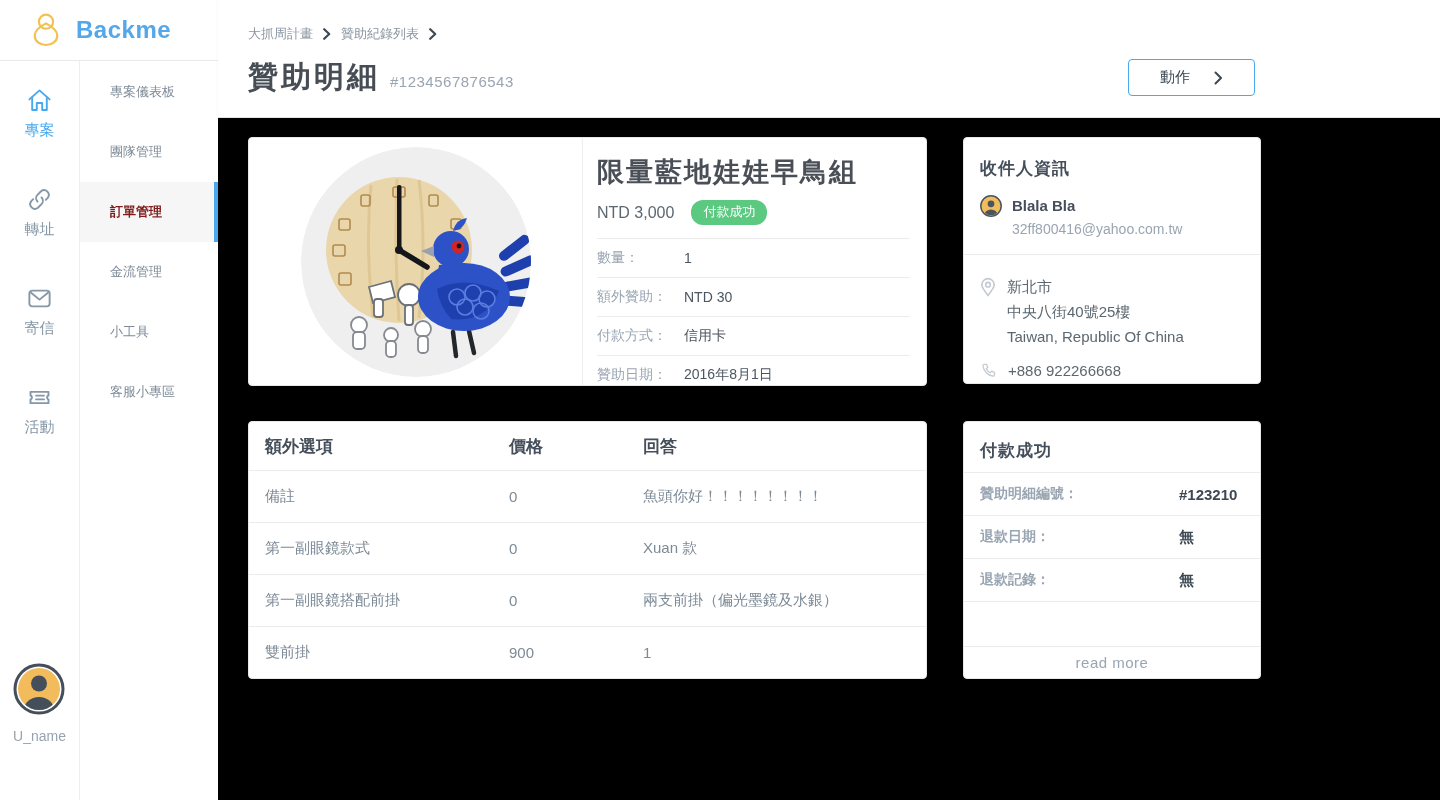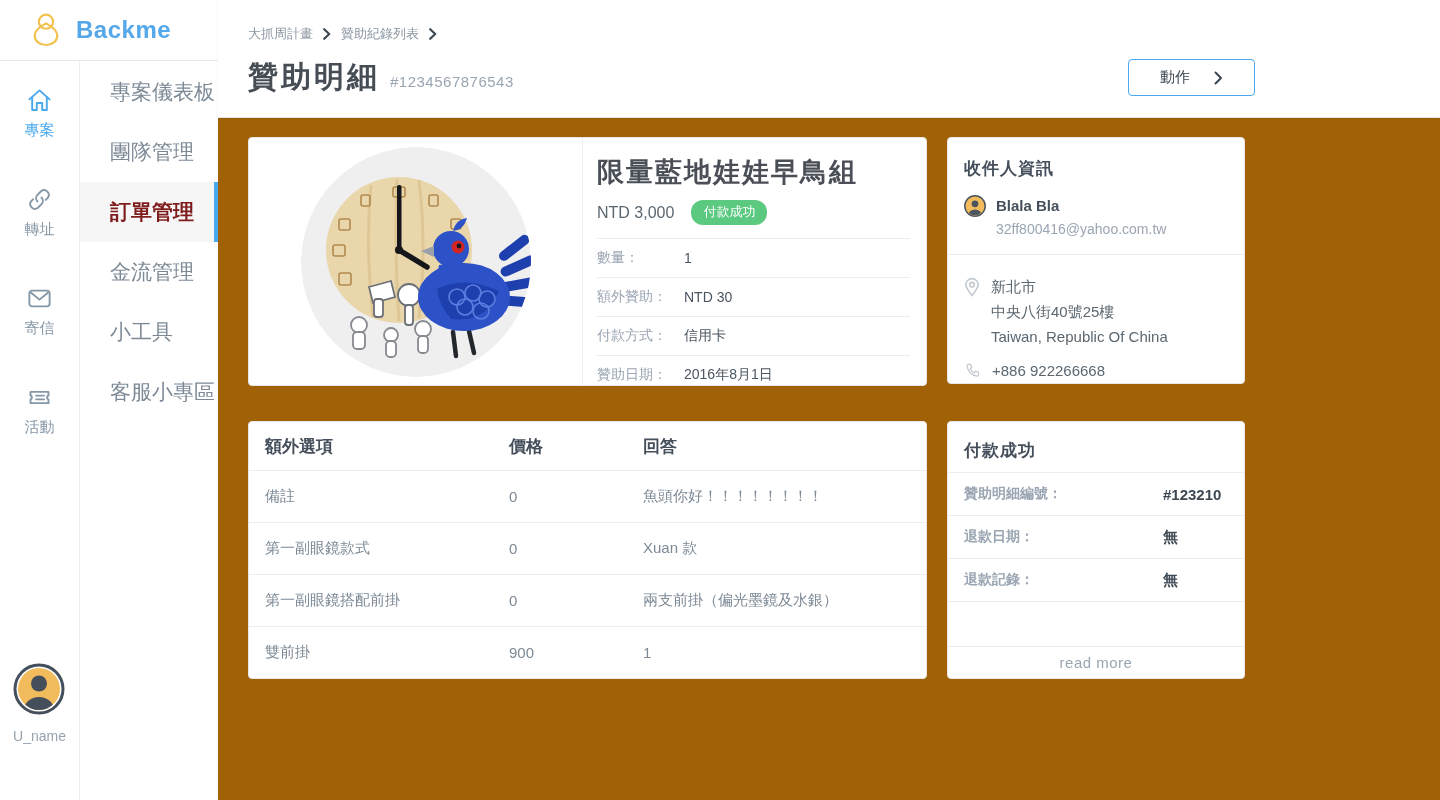--- a/index.html
+++ b/index.html
@@ -19,36 +19,36 @@
 
   .rail { width:80px; flex:none; border-right:1px solid #ededed; display:flex; flex-direction:column; align-items:center; padding-top:24px; }
   .rail-item { width:92px; margin-bottom:42px; display:flex; flex-direction:column; align-items:center; gap:7px; color:#8697a6; font-size:15px; cursor:pointer; position:relative; padding:2px 0; }
   .rail-item.active { color:#4aa9ee; }
   .rail-item.active::before { content:""; position:absolute; left:0; top:-3px; bottom:-3px; width:4px; background:#4aa9ee; }
   .rail-item svg { display:block; }
   .rail-user { margin-top:auto; padding-bottom:56px; display:flex; flex-direction:column; align-items:flex-start; gap:13px; color:#98a3ae; font-size:14px; }
   .rail-avatar { cursor:pointer; }
 
   .menu { flex:1; padding-top:1px; }
-  .menu-item { height:60px; display:flex; align-items:center; padding-left:30px; color:#7d8a96; font-size:21px; cursor:pointer; position:relative; }
+  .menu-item { height:60px; display:flex; align-items:center; padding-left:30px; color:#7d8a96; font-size:13px; cursor:pointer; position:relative; }
   .menu-item.active { background:#f6f6f7; color:#7f1d1d; font-weight:bold; }
   .menu-item.active::after { content:""; position:absolute; right:0; top:0; bottom:0; width:4px; background:#4aa9ee; }
 
   
   .main { flex:1; display:flex; flex-direction:column; min-width:0; }
   .page-header { height:118px; flex:none; background:#fff; border-bottom:1px solid #e3e3e4; box-shadow:0 1px 3px rgba(0,0,0,.05); padding:0 30px; position:relative; z-index:2; }
   .breadcrumb { padding-top:25px; display:flex; align-items:center; gap:10px; font-size:13px; color:#8a95a1; }
   .crumb { cursor:pointer; }
   .title-row { margin-top:14px; display:flex; align-items:center; justify-content:space-between; padding-right:155px; }
   .title-wrap { display:flex; align-items:baseline; }
   h1.page-title { margin:0; font-size:30px; letter-spacing:3px; color:#474d55; font-weight:bold; }
   .order-id { font-size:15px; color:#9aa5b2; margin-left:10px; font-weight:normal; letter-spacing:.5px; }
   .action-btn { width:127px; height:37px; border:1px solid #4aa9ee; border-radius:4px; background:#fff; display:flex; align-items:center; justify-content:center; gap:24px; font-size:15px; color:#3d4852; cursor:pointer; font-family:inherit; }
 
-  .content { flex:1; background:#a16207; padding:19px 30px; display:flex; gap:20px; overflow:hidden; }
+  .content { flex:1; background:#000000; padding:19px 30px; display:flex; gap:36px; overflow:hidden; }
   .col-left { width:679px; flex:none; display:flex; flex-direction:column; gap:35px; }
   .col-right { width:298px; flex:none; display:flex; flex-direction:column; gap:37px; }
   .card { background:#fff; border:1px solid #e7e7e9; border-radius:4px; }
 
   
   .product-card { height:249px; display:flex; }
   .product-image-panel { width:334px; flex:none; display:flex; align-items:center; justify-content:center; border-right:1px solid #efefef; }
   .product-info { flex:1; padding:12px 16px 0 14px; }
   h2.product-name { margin:4px 0 10px; font-size:27px; letter-spacing:2px; color:#4a4f57; font-weight:bold; white-space:nowrap; }
   .price-row { display:flex; align-items:center; gap:17px; margin-bottom:13px; }

